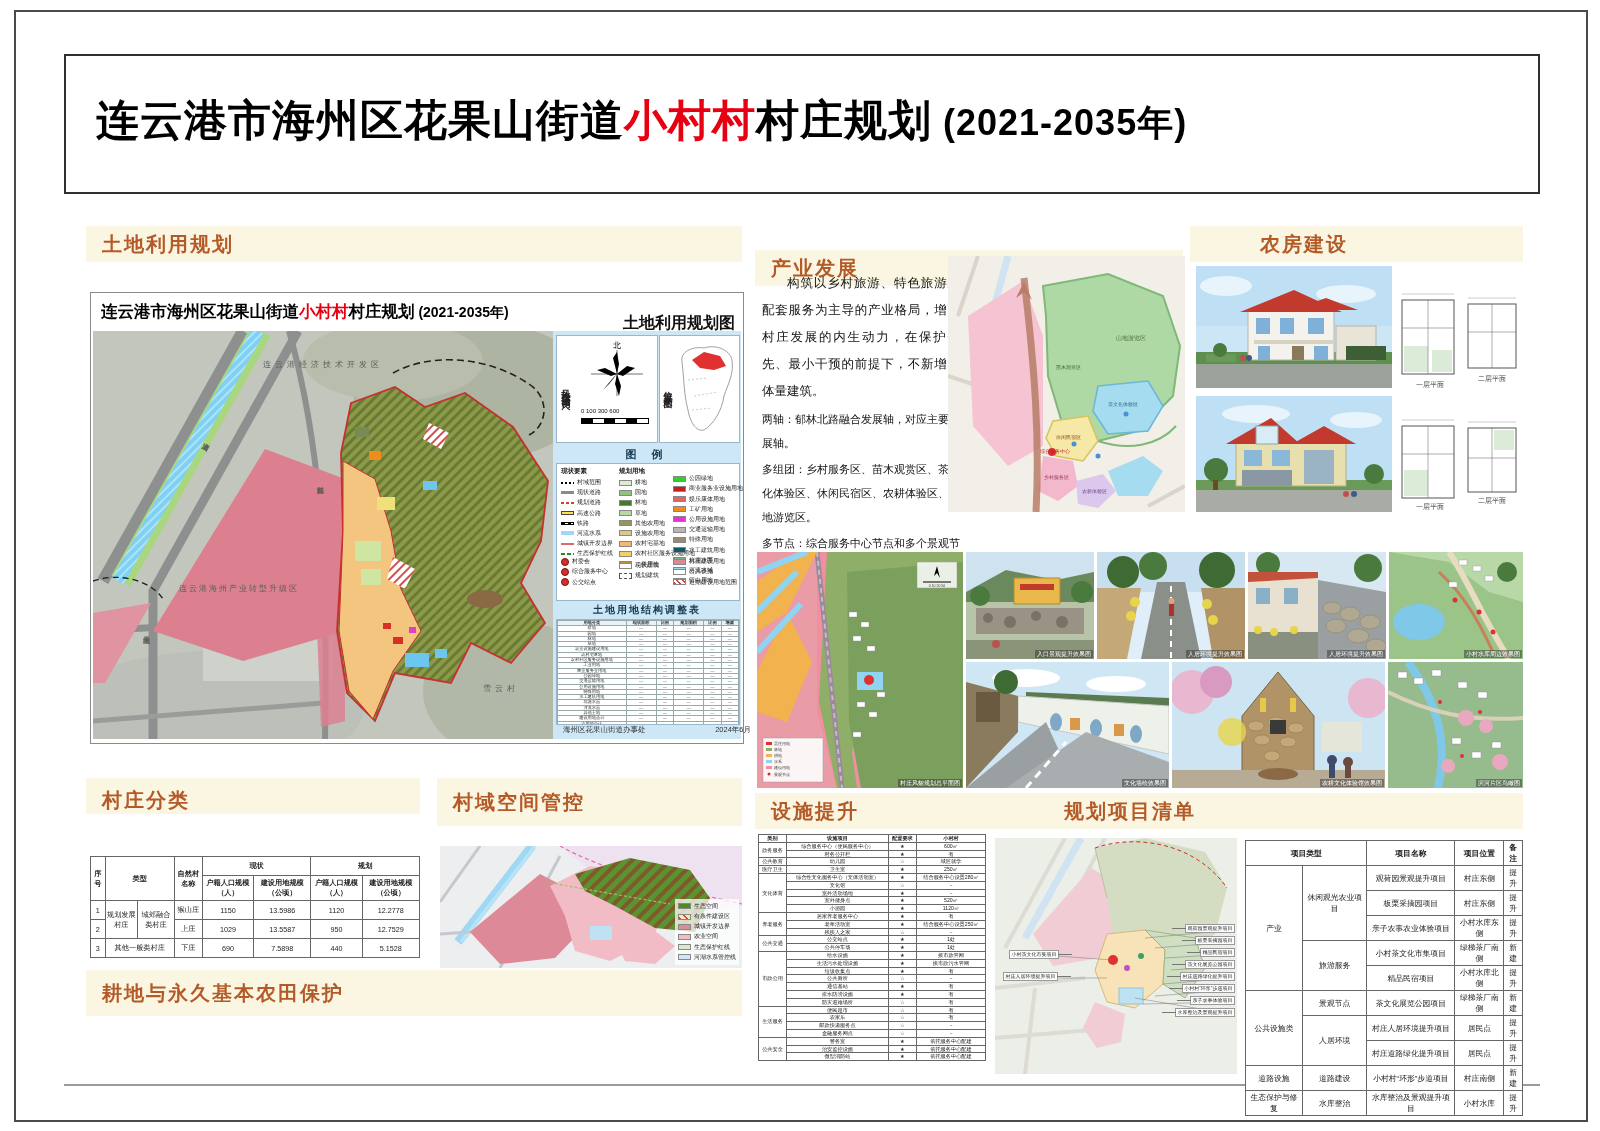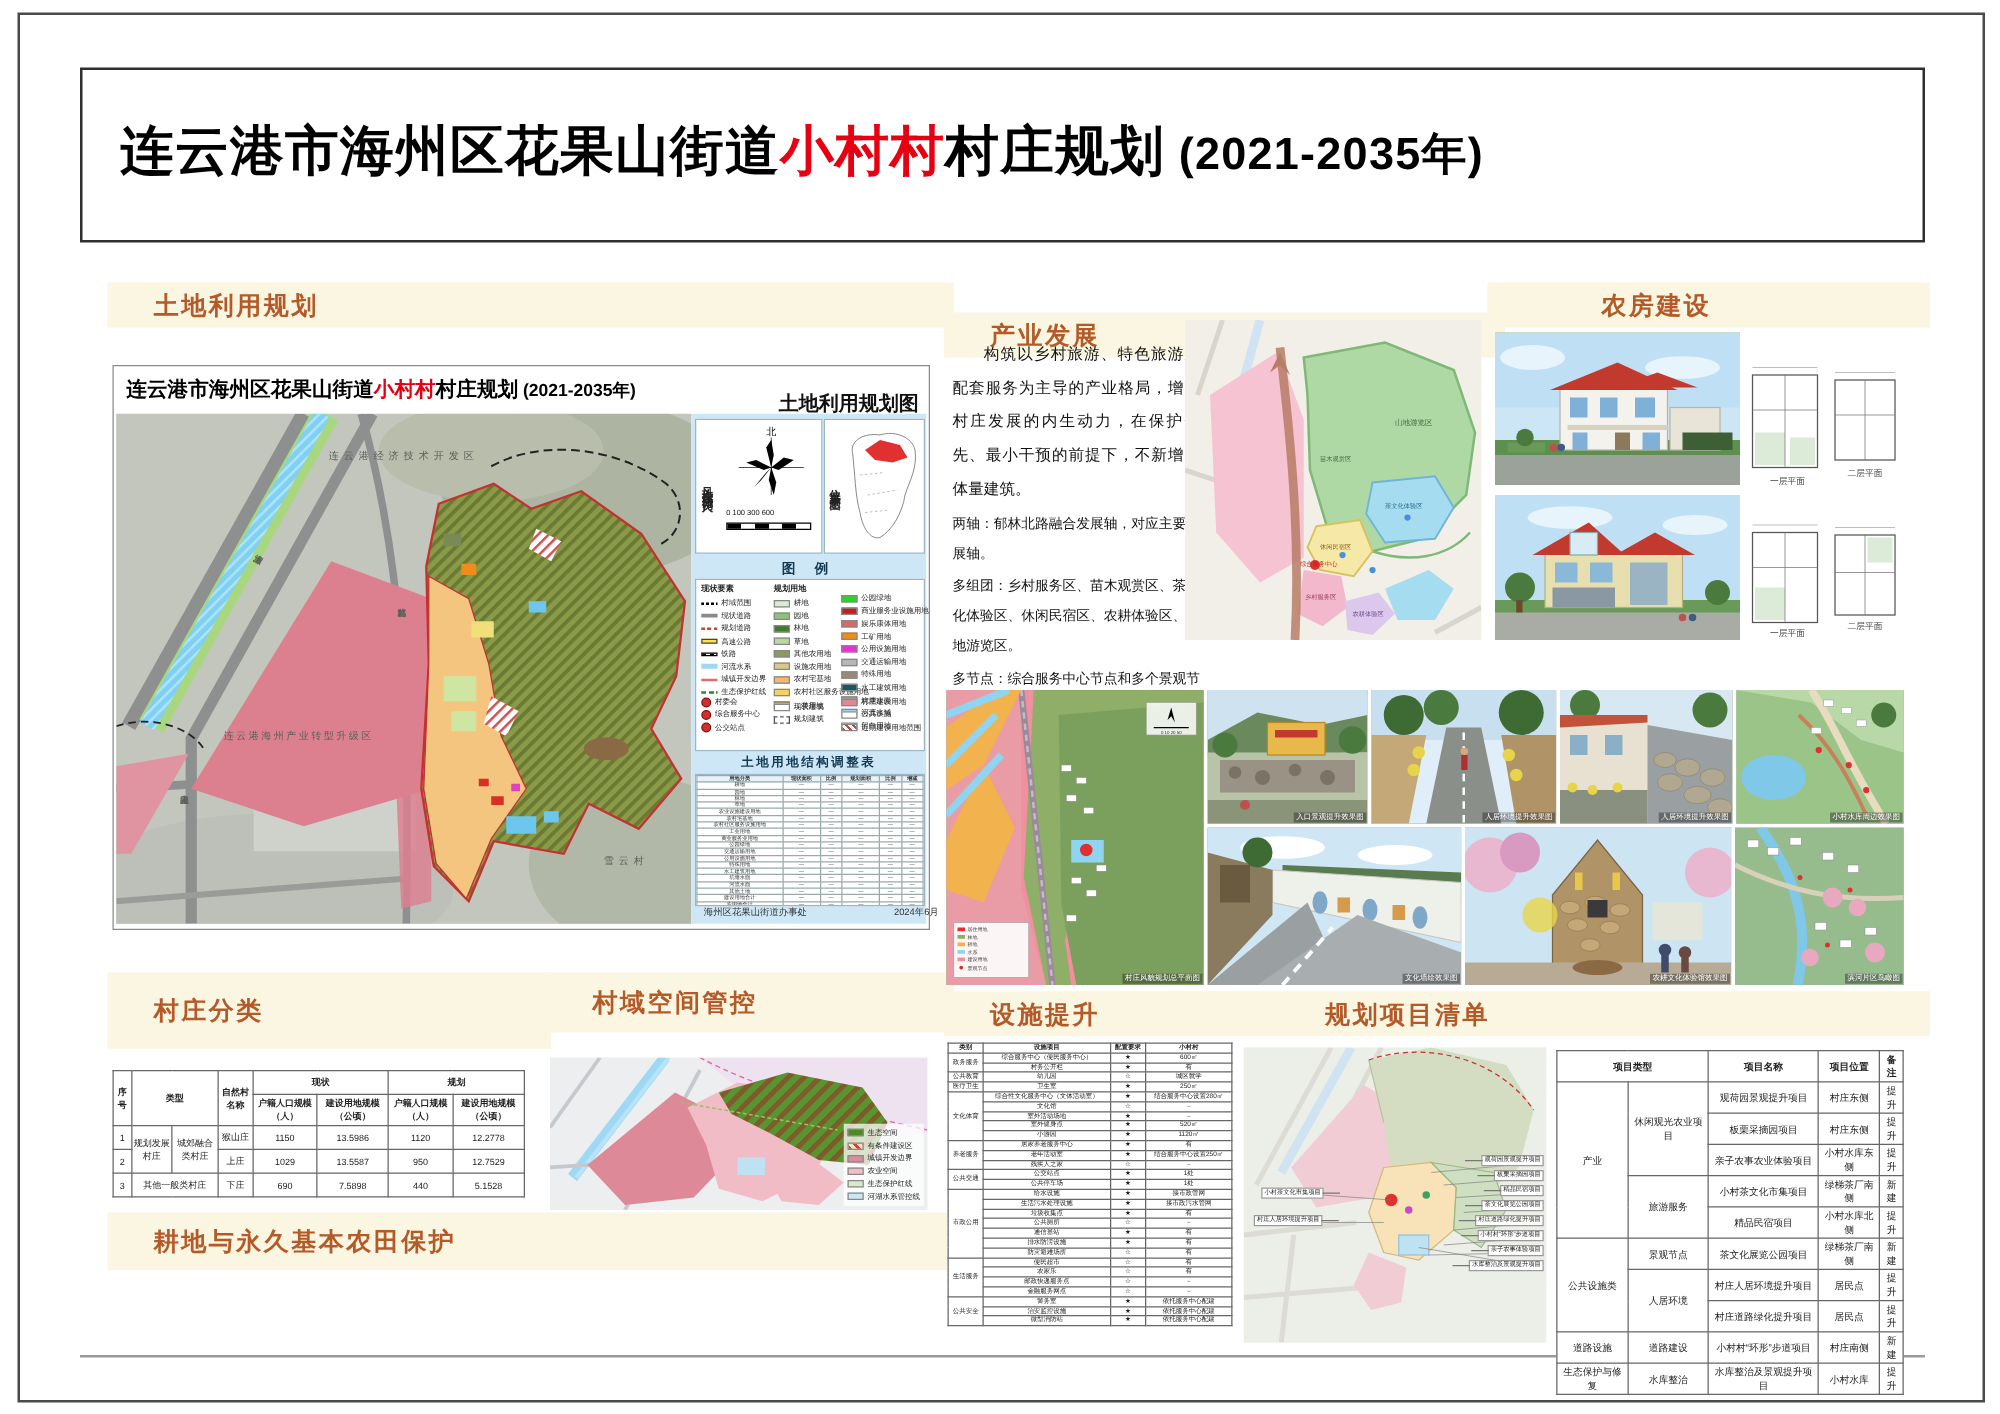--- a/index.html
+++ b/index.html
@@ -6,21 +6,21 @@
   #page{position:relative;width:1600px;height:1131px;background:#fff;font-family:"Liberation Sans","DejaVu Sans",sans-serif;overflow:hidden;}
   .abs{position:absolute;}
   #frame{left:14px;top:10px;width:1570px;height:1108px;border:2px solid #4a4a4a;}
   
   #header-box{left:64px;top:54px;width:1472px;height:136px;border:2px solid #2f2f2f;background:#fff;}
   #main-title{left:30px;top:36px;font-size:43px;font-weight:bold;color:#000;letter-spacing:1px;white-space:nowrap;}
   #main-title .hl{color:#e60012;}
   #main-title .yr{font-size:36px;}
   #header-sub{right:24px;bottom:8px;font-size:24px;color:#111;letter-spacing:1px;}
   
-  .bar{background:#faf6e1;display:flex;align-items:center;padding-left:21px;}
+  .bar{background:#faf6e1;display:flex;align-items:center;}
   .bar .t{font-size:20px;font-weight:bold;color:#b45a28;letter-spacing:2px;padding-left:16px;white-space:nowrap;}
   
   #lu-box{left:90px;top:292px;width:652px;height:450px;border:1px solid #8a8a8a;background:#fff;}
   #lu-title{left:10px;top:8px;font-size:16.5px;font-weight:bold;color:#000;white-space:nowrap;}
   #lu-title .hl{color:#e60012;}
   #lu-title .yr{font-size:14px;}
   #lu-maplabel{right:8px;top:20px;font-size:16px;color:#111;font-weight:bold;}
   #lu-map{left:2px;top:38px;width:460px;height:408px;background:#c6c9c0;overflow:hidden;}
   #lu-side{right:2px;top:38px;width:188px;height:408px;background:#cde7f6;font-size:6px;}
   .side-box{background:#fff;border:0.5px solid #9ab6c9;position:absolute;}
@@ -532,21 +532,21 @@
             </tbody>
           </table>
       </div>
       <div id="lu-credits" class="abs" style="left:0;top:394px;width:188px;">
         <span>海州区花果山街道办事处</span>
         <span>2024年6月</span>
       </div>
     </div>
   </div>
 
-  <div class="bar abs" style="left:86px;top:778px;width:334px;height:61px;">
+  <div class="bar abs" style="left:86px;top:778px;width:334px;height:36px;align-items:flex-end;">
     <span class="t">村庄分类</span>
   </div>
   <table id="class-table" class="small abs" style="left:90px;top:856px;">
       <thead>
         <tr>
           <th rowspan="2">序号</th>
           <th rowspan="2" colspan="2">类型</th>
           <th rowspan="2">自然村名称</th>
           <th colspan="2">现状</th>
           <th colspan="2">规划</th>
@@ -996,21 +996,21 @@
         </g>
       <g fill="#e03030">
           <circle cx="52" cy="40" r="2"></circle>
           <circle cx="92" cy="50" r="2"></circle>
           <circle cx="74" cy="94" r="2"></circle>
         </g>
     </svg>
     <span class="cap">滨河片区鸟瞰图</span>
   </div>
 
-  <div class="bar abs" style="left:755px;top:793px;width:768px;height:36px;">
+  <div class="bar abs" style="left:755px;top:793px;width:768px;height:36px;gap:25px;">
     <span class="t">设施提升</span>
     <span class="t" style="padding-left:180px;">规划项目清单</span>
   </div>
   <table id="fac-table" class="small abs" style="left:758px;top:834px;">
       <thead>
         <tr>
           <th>类别</th>
           <th>设施项目</th>
           <th>配置要求</th>
           <th>小村村</th>

